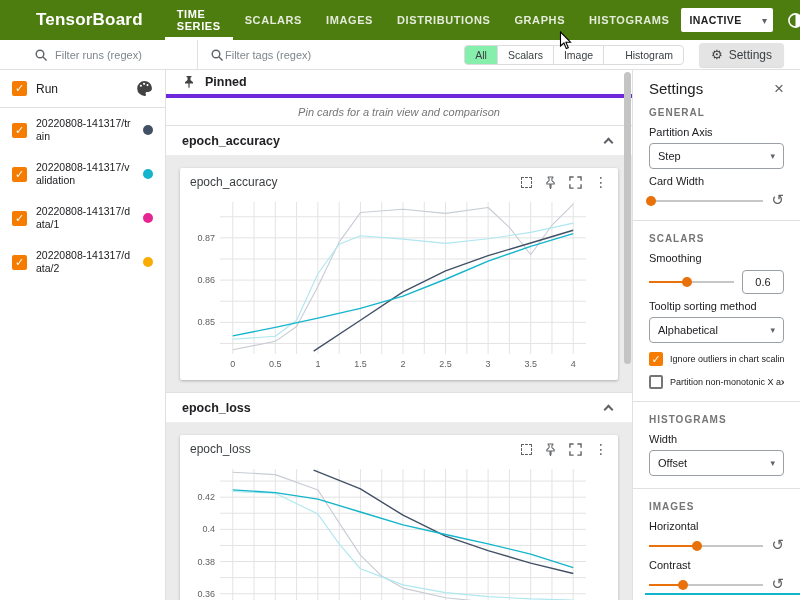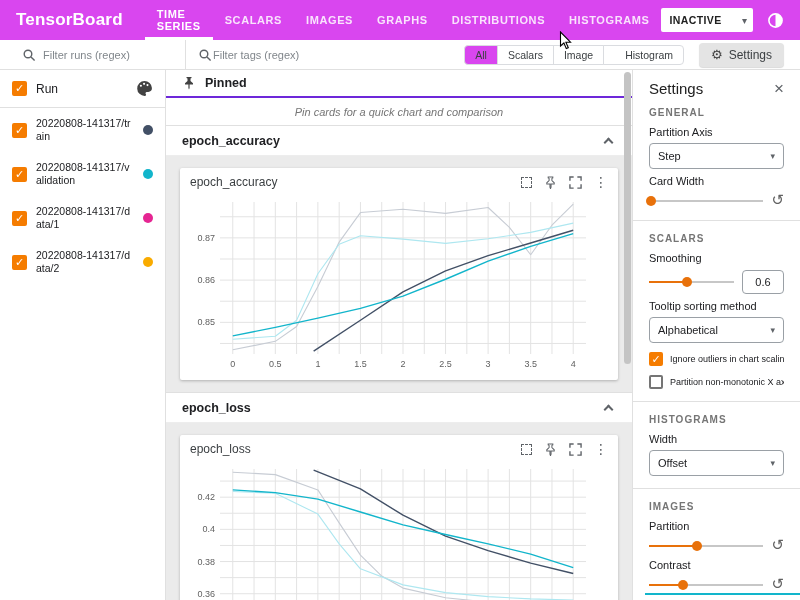--- a/index.html
+++ b/index.html
@@ -1,47 +1,47 @@
 <!DOCTYPE html>
 <html><head>
 <meta charset="utf-8">
 <style>
   * { margin:0; padding:0; box-sizing:border-box; }
   html,body { width:800px; height:600px; overflow:hidden; background:#fff;
     font-family:"Liberation Sans", sans-serif; }
   .app { position:relative; width:800px; height:600px; display:flex; flex-direction:column; overflow:hidden; }
 
   
-  .header { flex:0 0 40px; background:#d946ef; display:flex; align-items:center; color:#fff; }
+  .header { flex:0 0 40px; background:#4d7c0f; display:flex; align-items:center; color:#fff;padding-left:20px; }
   .logo { font-size:17px; font-weight:bold; padding:0 22px 0 16px; letter-spacing:.2px; }
   .tabs { display:flex; height:100%; }
   .tab { display:flex; align-items:center; padding:0 12px; font-size:11px; font-weight:bold;
     letter-spacing:.6px; color:rgba(255,255,255,.85); cursor:pointer; border-bottom:3px solid transparent; border-top:3px solid transparent; }
   .tab.active { color:#fff; border-bottom:3px solid #fff; }
   .header-right { margin-left:auto; display:flex; align-items:center; gap:12px; padding-right:14px; }
   .status-select { background:#fff; color:#212121; font-size:10.5px; font-weight:bold; letter-spacing:.4px;
     height:24px; min-width:92px; padding:0 6px 0 8px; display:flex; align-items:center; justify-content:space-between; border-radius:2px; cursor:pointer; }
   .status-caret { color:#5f6368; font-size:10px; font-family:"DejaVu Sans", sans-serif; }
   .hicon { width:20px; height:20px; display:flex; align-items:center; justify-content:center;
     font-size:16px; color:#fff; font-family:"DejaVu Sans", sans-serif; cursor:pointer; }
 
   
   .topbar { flex:0 0 30px; display:flex; align-items:stretch; border-bottom:1px solid #e0e0e0; background:#fff; }
-  .topbar-left { flex:0 0 166px; border-right:1px solid #e0e0e0; display:flex; align-items:center; gap:7px; padding:0 22px; }
+  .topbar-left { flex:0 0 166px; border-right:1px solid #e0e0e0; display:flex; align-items:center; gap:7px; padding:0 22px;margin-left:12px; }
   .topbar-main { flex:1; display:flex; align-items:center; gap:1px; padding:0 12px; }
   .filter-input { border:none; outline:none; font-size:11px; color:#3c4043; width:100%; background:transparent; font-family:"Liberation Sans",sans-serif; }
   .filter-input::placeholder { color:#80868b; }
   .topbar-left .filter-input { width:120px; }
   .topbar-main .filter-input { flex:1; min-width:40px; }
   .chips { display:flex; margin-left:auto; }
   .chip { font-size:10.5px; color:#3c4043; border:1px solid #dadce0; padding:3px 10px; margin-left:-1px;
     background:#fff; cursor:pointer; white-space:nowrap; }
   .chip:first-child { border-radius:4px 0 0 4px; margin-left:0; }
   .chip:last-child { border-radius:0 4px 4px 0;padding-left:21px; }
-  .chip.selected { background:#d946ef; }
+  .chip.selected { background:#86efac; }
   .settings-btn { margin-left:14px; margin-right:4px; background:#e4e4e4; border-radius:4px; height:24px;
     display:flex; align-items:center; gap:6px; padding:0 12px; font-size:12px; color:#3c4043;
     box-shadow:0 1px 1px rgba(0,0,0,.15); cursor:pointer; white-space:nowrap; }
   .settings-btn .gear { font-family:"DejaVu Sans",sans-serif; font-size:13px; color:#424242; }
 
   
   .content-row { flex:1; display:flex; min-height:0; }
   .sidebar { flex:0 0 166px; border-right:1px solid #e0e0e0; background:#fff; overflow:hidden; }
   .run-header { height:38px; display:flex; align-items:center; gap:9px; padding:0 12px; border-bottom:1px solid #e0e0e0; }
   .run-header-label { font-size:12px; color:#202124; flex:1; }
@@ -50,21 +50,21 @@
   .run-dot { width:10px; height:10px; border-radius:50%; margin-left:auto; flex:0 0 10px; }
 
   .cb { width:15px; height:15px; border-radius:2px; border:2px solid #757575; background:#fff;
     display:flex; align-items:center; justify-content:center; flex:0 0 15px; cursor:pointer; }
   .cb.checked { background:#f57c00; border-color:#f57c00; }
   .cb-mark { color:#fff; font-size:11px; line-height:1; font-family:"DejaVu Sans",sans-serif; display:none; }
   .cb.checked .cb-mark { display:block; }
 
   
   .main { flex:1; min-width:0; position:relative; background:#fff; overflow:hidden; }
-  .pinned-bar { height:28px; display:flex; align-items:center; gap:9px; padding:0 16px; border-bottom:2px solid #6d28d9; }
+  .pinned-bar { height:28px; display:flex; align-items:center; gap:9px; padding:0 16px; border-bottom:4px solid #6d28d9; }
   .pinned-label { font-size:12.5px; font-weight:bold; color:#202124; }
   .pinned-empty { height:28px; display:flex; align-items:center; justify-content:center; font-size:11px;
     font-style:italic; color:#757575; border-bottom:1px solid #e0e0e0; }
   .section-header { height:30px; display:flex; align-items:center; padding:0 16px; border-bottom:1px solid #ededed; cursor:pointer; }
   .section-title { font-size:12.5px; font-weight:bold; color:#202124; flex:1; }
   .chev-up { width:7px; height:7px; border-top:2px solid #5f6368; border-right:2px solid #5f6368;
     transform:rotate(-45deg); margin-right:4px; margin-top:3px; }
   .card-zone { background:#ebebeb; padding:12px 14px; border-bottom:1px solid #e0e0e0; }
   .chart-card { background:#fff; border-radius:2px; box-shadow:0 1px 3px rgba(0,0,0,.25); padding-bottom:4px; }
   .card-head { height:28px; display:flex; align-items:center; padding:0 10px; gap:12px; }
@@ -106,22 +106,22 @@
 <body>
 
 <div class="app">
 
   <div class="header">
     <div class="logo">TensorBoard</div>
     <div class="tabs">
       <div class="tab active">TIME SERIES</div>
       <div class="tab">SCALARS</div>
       <div class="tab">IMAGES</div>
+      <div class="tab">DISTRIBUTIONS</div>
       <div class="tab">GRAPHS</div>
-      <div class="tab">DISTRIBUTIONS</div>
       <div class="tab">HISTOGRAMS</div>
     </div>
     <div class="header-right">
       <div class="status-select">
         <span>INACTIVE</span>
         <span class="status-caret">▾</span>
       </div>
       <span class="hicon">
         <svg class="icon-svg" width="17" height="17" viewBox="0 0 16 16">
             <circle cx="8" cy="8" r="6.2" fill="none" stroke="#fff" stroke-width="1.5"></circle>
@@ -213,21 +213,21 @@
 
     <div class="main">
       <div class="pinned-bar">
         <span>
           <svg class="icon-svg" width="14" height="14" viewBox="0 0 14 14">
               <path d="M4.5 1h5v1l-1 .6V5L11 7.3v1.2H7.6V12L7 13.6 6.4 12V8.5H3V7.3L5.5 5V2.6l-1-.6V1z" fill="#424242"></path>
             </svg>
         </span>
         <span class="pinned-label">Pinned</span>
       </div>
-      <div class="pinned-empty">Pin cards for a quick chart and comparison</div>
+      <div class="pinned-empty">Pin cards for a train view and comparison</div>
 
       <div class="section-header">
         <span class="section-title">epoch_accuracy</span>
         <span class="chev-up"></span>
       </div>
       <div class="card-zone">
         <div class="chart-card">
           <div class="card-head">
             <span class="card-title">epoch_accuracy</span>
             <span class="card-icons">
@@ -429,21 +429,21 @@
       <div class="sec-heading">HISTOGRAMS</div>
       <div class="field-label">Width</div>
       <div class="select">
         <span>Offset</span>
         <span class="caret">▾</span>
       </div>
 
       <hr class="divider">
 
       <div class="sec-heading">IMAGES</div>
-      <div class="field-label">Partition</div>
+      <div class="field-label">Horizontal</div>
       <div class="slider-row">
         <div class="slider">
           <div class="slider-track"></div>
             <div class="slider-fill" style="width: 42%;"></div>
             <div class="slider-thumb" style="left: calc(42% - 5px);"></div>
         </div>
         <span class="reset-icon">↺</span>
       </div>
       <div class="field-label">Contrast</div>
       <div class="slider-row">

